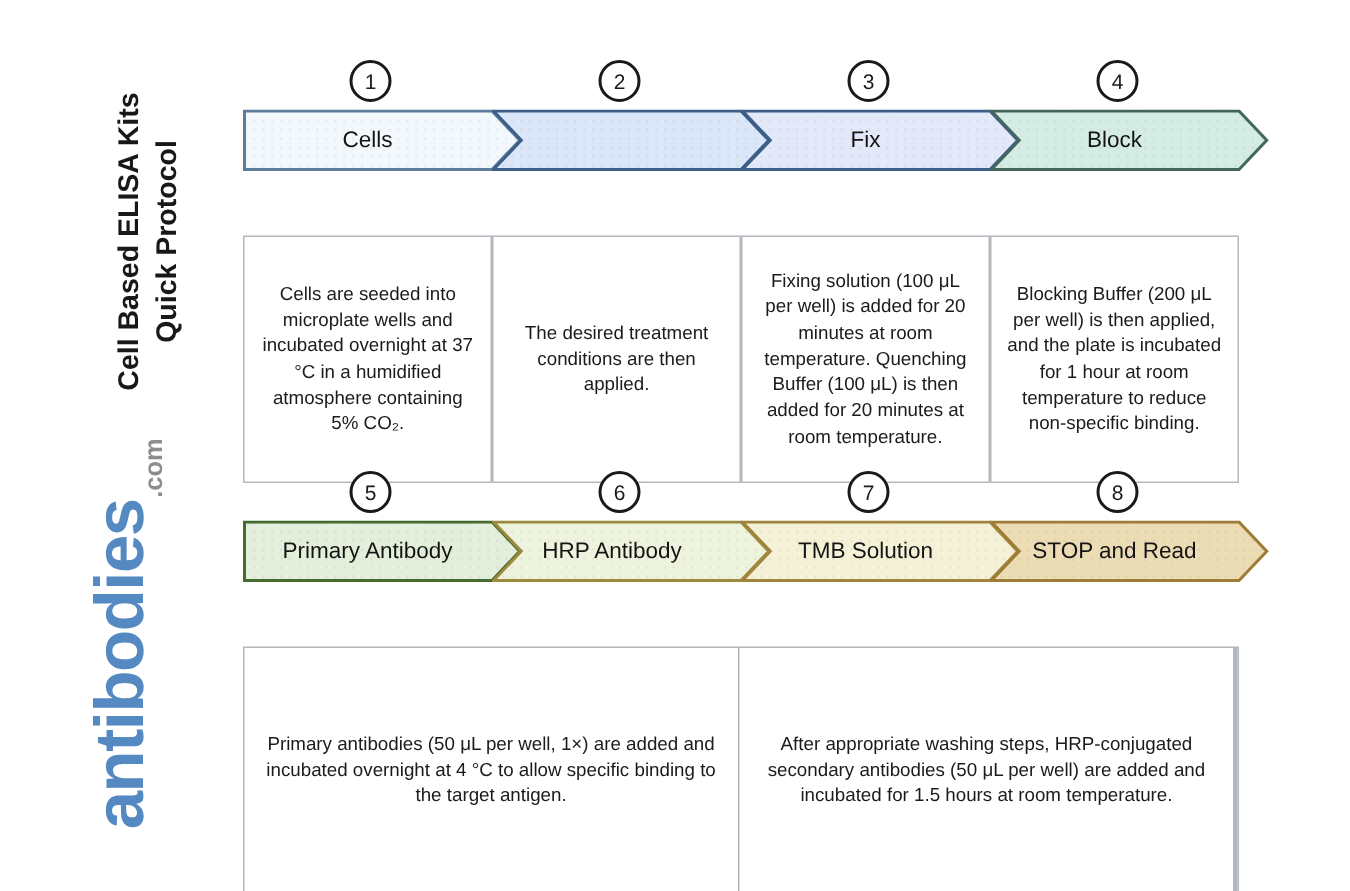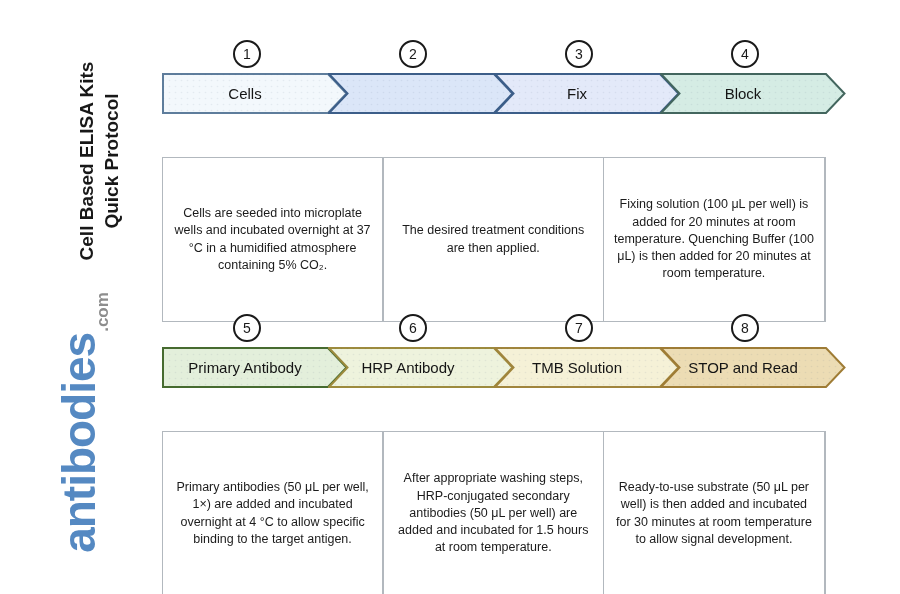--- a/index.html
+++ b/index.html
@@ -121,20 +121,23 @@
         </div>
       <div class="divider"></div>
       <div class="desc-cell">
           <div class="desc-text">The desired treatment conditions are then applied.</div>
         </div>
       <div class="divider"></div>
       <div class="desc-cell">
           <div class="desc-text">Fixing solution (100 μL per well) is added for 20 minutes at room temperature. Quenching Buffer (100 μL) is then added for 20 minutes at room temperature.</div>
         </div>
       <div class="divider"></div>
+      <div class="desc-cell">
+          <div class="desc-text">Blocking Buffer (200 μL per well) is then applied, and the plate is incubated for 1 hour at room temperature to reduce non-specific binding.</div>
+        </div>
     </div>
   </div>
 
   <div class="p-row row-2">
     <div class="num-circle" style="left:71px">
         <span>5</span>
       </div>
     <div class="num-circle" style="left:237px">
         <span>6</span>
       </div>
@@ -169,20 +172,17 @@
 
     <div class="box-grid">
       <div class="desc-cell">
           <div class="desc-text">Primary antibodies (50 μL per well, 1×) are added and incubated overnight at 4 °C to allow specific binding to the target antigen.</div>
         </div>
       <div class="divider"></div>
       <div class="desc-cell">
           <div class="desc-text">After appropriate washing steps, HRP-conjugated secondary antibodies (50 μL per well) are added and incubated for 1.5 hours at room temperature.</div>
         </div>
       <div class="divider"></div>
-      <div class="desc-cell">
-          <div class="desc-text">Ready-to-use substrate (50 μL per well) is then added and incubated for 30 minutes at room temperature to allow signal development.</div>
-        </div>
       <div class="divider"></div>
     </div>
   </div>
 
 </div>
 
 </body></html>

